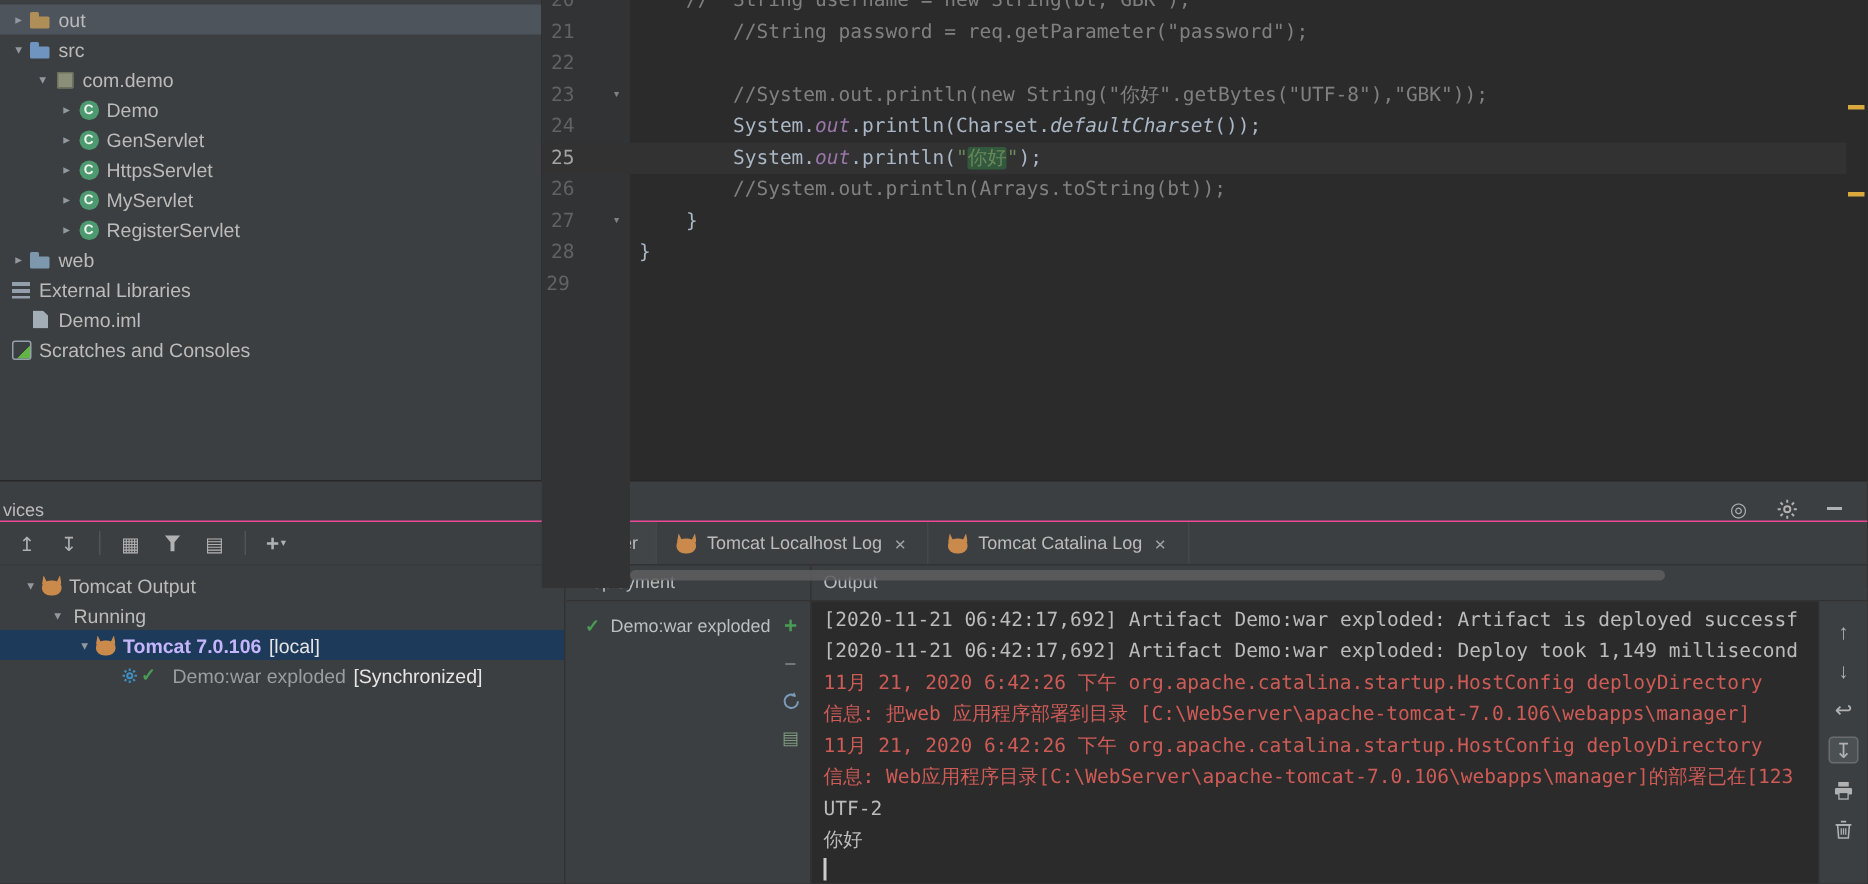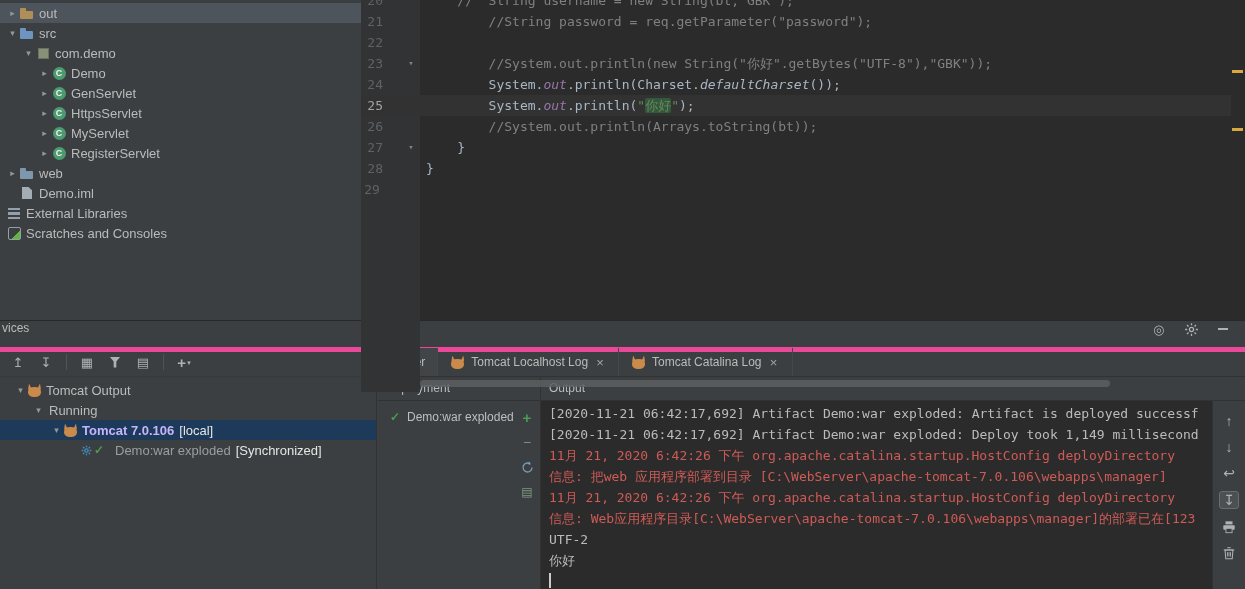--- a/index.html
+++ b/index.html
@@ -69,22 +69,22 @@
   .tok-comment{color:#808080}
   .tok-string{color:#6a8759}
   .tok-string-hl{color:#6a8759;background:#32593d;border-radius:2px}
   .tok-field{color:#9876aa;font-style:italic}
   .tok-static{font-style:italic}
   .hscrollbar{position:absolute;left:59px;bottom:5px;width:690px;height:7px;background:#5c5e60;border-radius:4px;opacity:.85;z-index:4}
   .stripe-mark{position:absolute;right:2px;width:11px;height:3px;background:#d9a93d;z-index:4}
   
   .services{position:absolute;left:0;top:320px;width:1245px;height:269px;background:#3c3f41;
             border-top:1px solid #282828;box-sizing:border-box}
-  .sv-titlebar{position:absolute;left:0;top:0;right:0;height:26px;border-bottom:5px solid #ec4899;
-               display:flex;align-items:flex-start;color:#bbbbbb;font-size:12px}
+  .sv-titlebar{position:absolute;left:0;top:0;right:0;height:26px;border-bottom:1px solid #ec4899;
+               display:flex;align-items:flex-end;color:#bbbbbb;font-size:12px}
   .sv-title{margin-left:2px}
   .sv-titlebar-icons{margin-left:auto;display:flex;align-items:center;gap:16px;padding-right:14px}
   .sv-body{position:absolute;left:0;top:27px;right:0;bottom:0}
   .sv-left{position:absolute;left:0;top:0;bottom:0;width:377px;border-right:1px solid #323232;box-sizing:border-box}
   .sv-toolbar{height:28px;display:flex;align-items:center;gap:12px;padding-left:10px;border-bottom:1px solid #373a3c}
   .tb-sep{width:1px;height:16px;background:#515456}
   .sv-tree{position:absolute;left:0;top:29px;right:0;bottom:0;padding-top:3px;overflow:hidden}
   .sv-right{position:absolute;left:378px;top:0;right:0;bottom:0}
   .sv-tabs{height:28px;display:flex;align-items:stretch;border-bottom:1px solid #323232;font-size:12px;color:#bbbbbb}
   .sv-tab{display:flex;align-items:center;gap:6px;padding:0 12px;border-right:1px solid #45484a;cursor:default}
@@ -152,27 +152,27 @@
           <span class="ic ic-chevron-right">▸</span>
           <span class="ic ic-class"></span>
           <span class="tree-label">RegisterServlet</span>
         </div>
         <div class="tree-row" style="padding-left: 6px;">
           <span class="ic ic-chevron-right">▸</span>
           <span class="ic ic-folder-web"></span>
           <span class="tree-label">web</span>
         </div>
         <div class="tree-row" style="padding-left: 6px;">
+          <span class="ic ic-libraries"></span>
+          <span class="tree-label">External Libraries</span>
+        </div>
+        <div class="tree-row" style="padding-left: 6px;">
           <span class="chev-blank"></span>
           <span class="ic ic-iml-file"></span>
           <span class="tree-label">Demo.iml</span>
-        </div>
-        <div class="tree-row" style="padding-left: 6px;">
-          <span class="ic ic-libraries"></span>
-          <span class="tree-label">External Libraries</span>
         </div>
         <div class="tree-row" style="padding-left: 6px;">
           <span class="ic ic-scratches"></span>
           <span class="tree-label">Scratches and Consoles</span>
         </div>
       </div>
   </aside>
   <div class="editor">
     <div class="gutter"></div>
     <div id="cur-line-layer">

